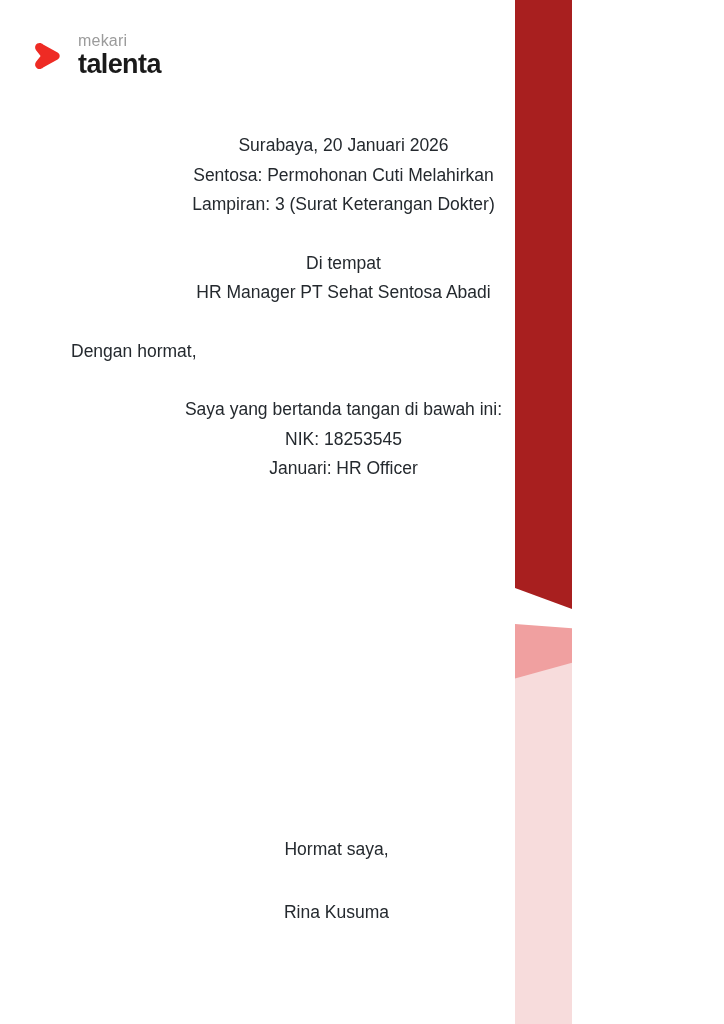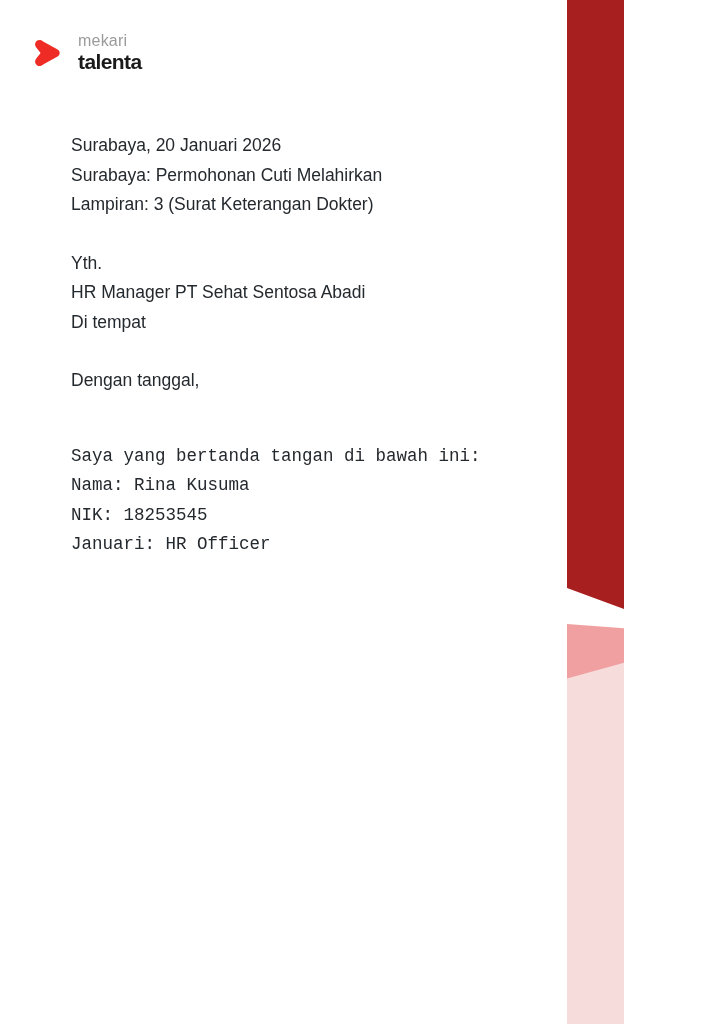--- a/index.html
+++ b/index.html
@@ -10,21 +10,21 @@
     width: 724px;
     height: 1024px;
     background: #ffffff;
     font-family: "Liberation Sans", sans-serif;
     overflow: hidden;
     position: relative;
   }
 
   .page {
     position: relative;
-    width: 624px;
+    width: 572px;
     height: 1024px;
     background: #ffffff;
     overflow: hidden;
   }
 
   
   .deco-layer {
     position: absolute;
     top: 0;
     right: 0;
@@ -82,21 +82,21 @@
     line-height: 1;
   }
   .logo-mekari {
     font-size: 16px;
     color: #9B9B9B;
     letter-spacing: 0.2px;
     font-weight: 400;
     margin-bottom: 2px;
   }
   .logo-talenta {
-    font-size: 21px;
+    font-size: 27px;
     color: #1A1A1A;
     font-weight: 700;
     letter-spacing: -0.6px;
     line-height: 1;
     text-align: center;
   }
 
   
   .letter {
     position: absolute;
@@ -104,26 +104,26 @@
     top: 131px;
     width: 545px;
     color: #24292E;
     font-size: 17.5px;
     line-height: 29.5px;
   }
   .block {
     margin: 0;
   }
   .block + .block {
-    margin-top: 46px;
-    font-family: Liberation Mono, monospace;
+    margin-top: 29px;
   }
   .gap-lg { height: 29px; }
   .line {
     white-space: pre-wrap;
+    text-align: center;
   }
 
   .sign-block {
     position: absolute;
     left: 71px;
     top: 835px;
     width: 545px;
     color: #24292E;
     font-size: 17.5px;
     line-height: 29.5px;
@@ -154,41 +154,43 @@
     <div class="logo-words">
       <div class="logo-mekari">mekari</div>
       <div class="logo-talenta">talenta</div>
     </div>
   </div>
 
   <div class="letter">
 
     <div class="block">
       <div class="line">Surabaya, 20 Januari 2026</div>
-      <div class="line">Surabaya: Permohonan Cuti Melahirkan</div>
+      <div class="line">Sentosa: Permohonan Cuti Melahirkan</div>
       <div class="line">Lampiran: 3 (Surat Keterangan Dokter)</div>
     </div>
 
     <div class="gap-lg"></div>
 
     <div class="block">
-      <div class="line">Yth.</div>
+      <div class="line">Di tempat</div>
       <div class="line">HR Manager PT Sehat Sentosa Abadi</div>
-      <div class="line">Di tempat</div>
     </div>
 
     <div class="gap-lg"></div>
 
-    <div class="block">Dengan tanggal,</div>
+    <div class="block">Dengan hormat,</div>
 
     <div class="block">
       <div class="line">Saya yang bertanda tangan di bawah ini:</div>
-      <div class="line">Nama: Rina Kusuma</div>
       <div class="line">NIK: 18253545</div>
       <div class="line">Januari: HR Officer</div>
     </div>
 
 
 
   </div>
 
+  <div class="sign-block">
+    <div class="line sign-pad-right">Hormat saya,</div>
+    <div class="line sign-name sign-pad-right">Rina Kusuma</div>
+  </div>
 
 </div>
 
 </body></html>

